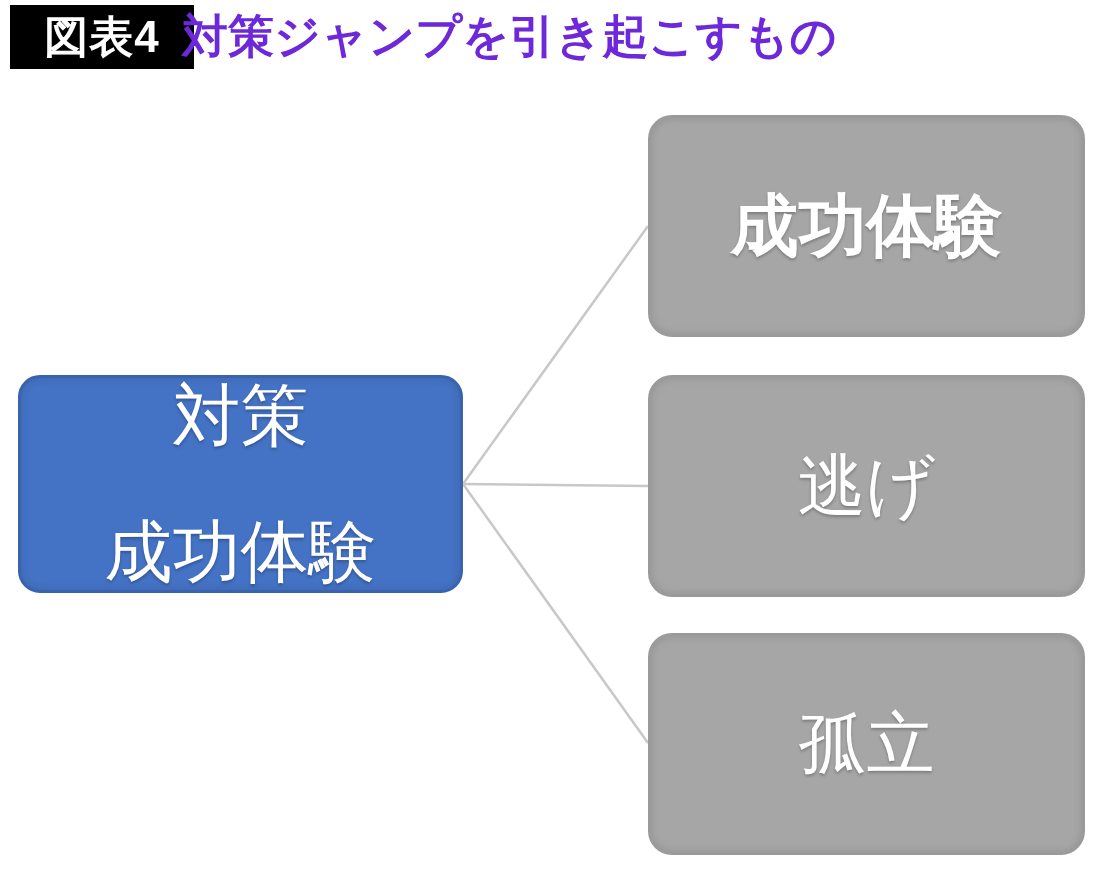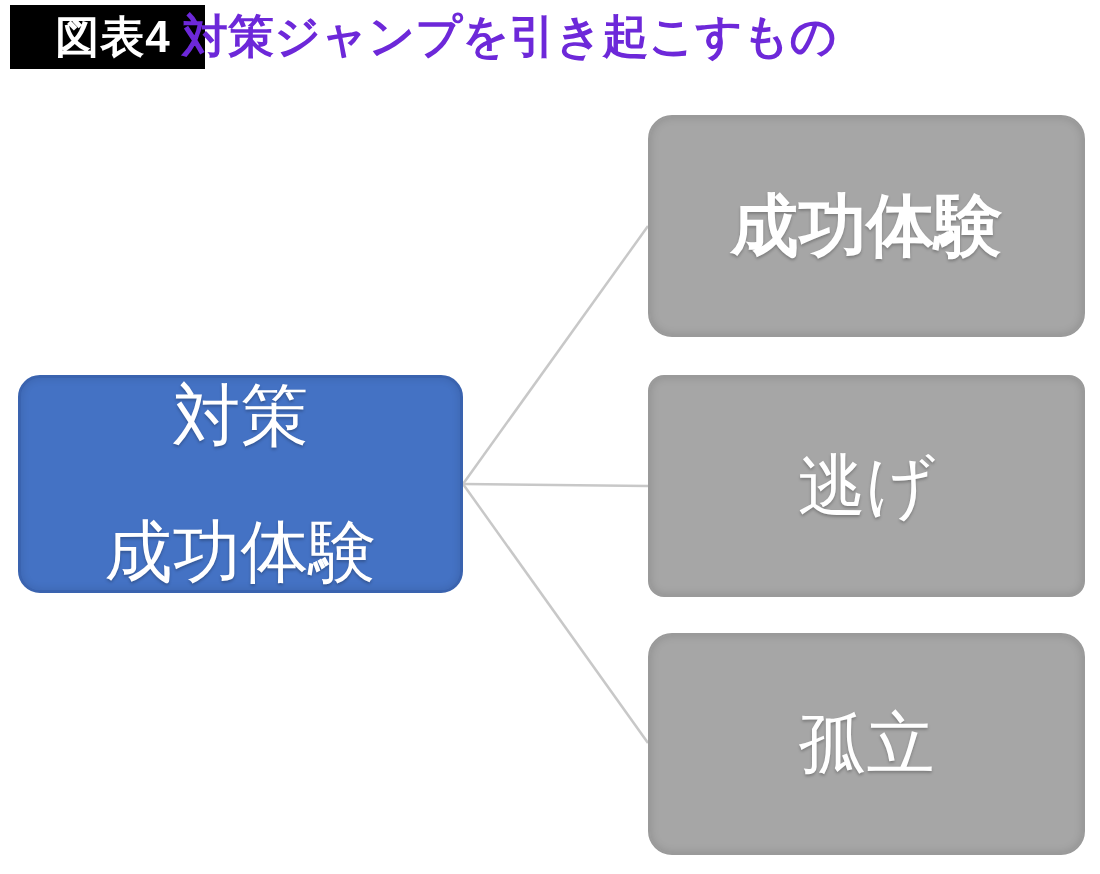--- a/index.html
+++ b/index.html
@@ -27,21 +27,20 @@
     height: 64px;
     background: #000000;
     color: #ffffff;
     display: flex;
     align-items: center;
     justify-content: center;
     font-size: 44px;
     font-weight: bold;
     letter-spacing: 1px;
     font-family: "Liberation Sans", sans-serif;
-    padding-left: 11px;
   }
   .title-text {
     position: absolute;
     left: 182px;
     top: 5px;
     height: 64px;
     display: flex;
     align-items: center;
     color: #6d28d9;
     font-size: 46px;
@@ -94,21 +93,21 @@
     width: 437px;
     height: 222px;
     background: #a6a6a6;
     border: 2px solid #9a9a9a;
     border-radius: 24px;
     box-sizing: border-box;
     box-shadow: inset 0 0 10px rgba(0,0,0,0.14);
     font-size: 68px;
   }
   .node-branch.pos-0 { top: 115px; font-weight: bold; }
-  .node-branch.pos-1 { top: 375px; border-radius: 16px; }
+  .node-branch.pos-1 { top: 375px; }
   .node-branch.pos-2 { top: 633px; }
 </style>
 </head>
 <body>
 
 <div class="stage">
 
   <div class="title-badge">図表4</div>
   <div class="title-text">対策ジャンプを引き起こすもの</div>
 

